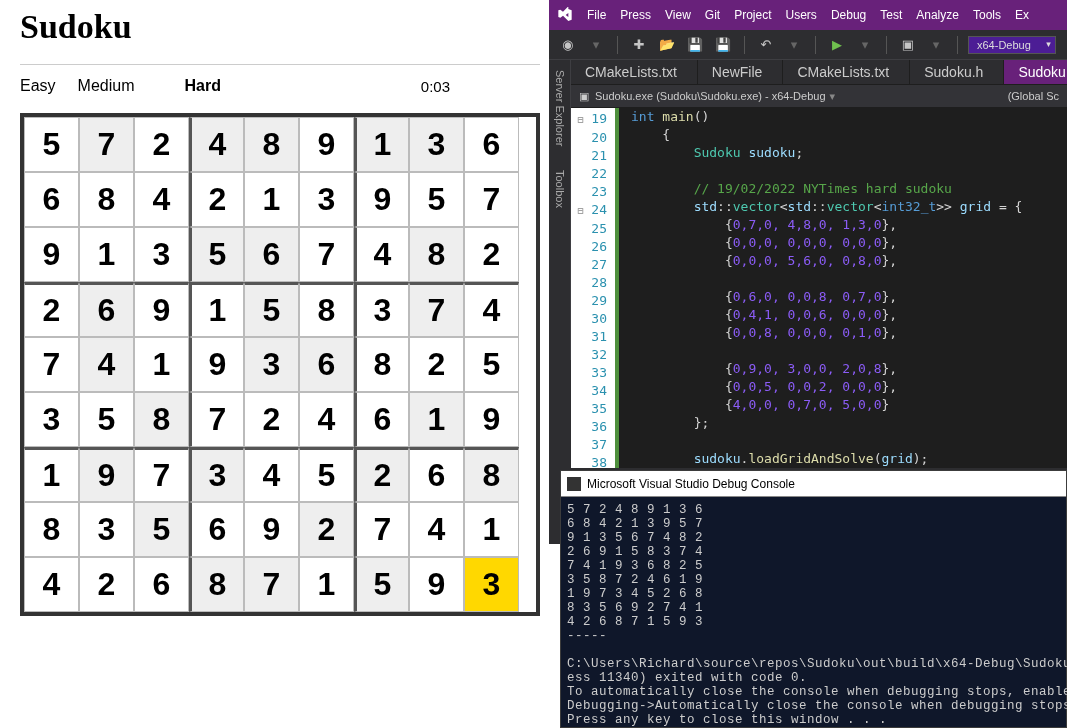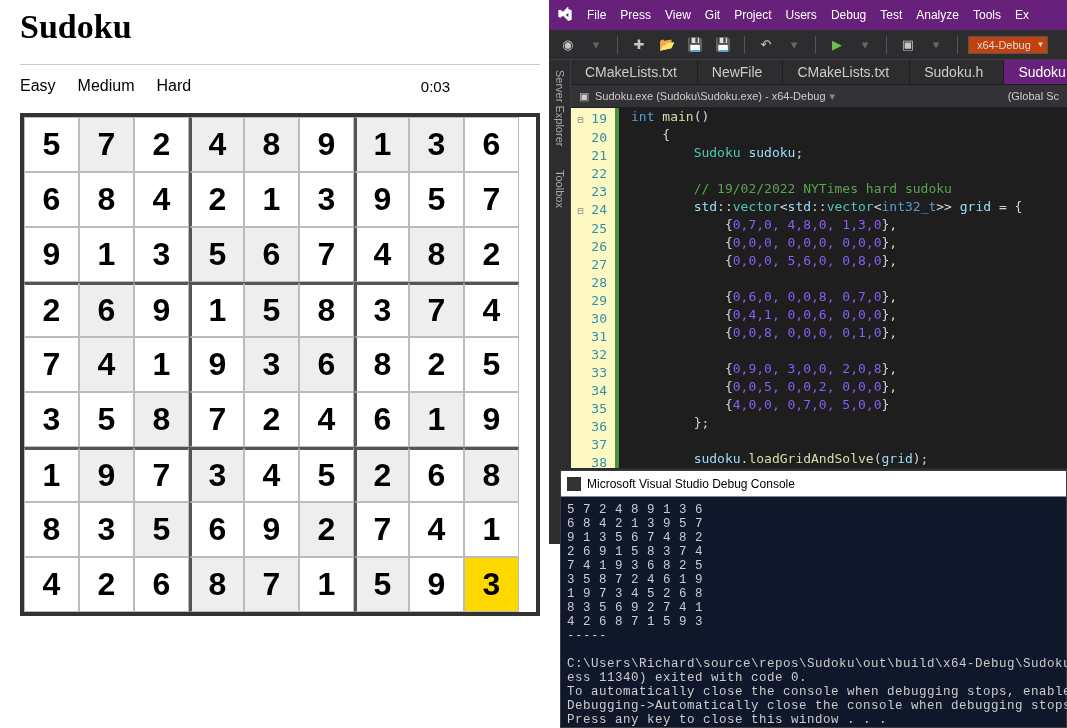--- a/index.html
+++ b/index.html
@@ -6,59 +6,59 @@
   body { font-family: Arial, Helvetica, sans-serif; width: 1067px; height: 728px; overflow: hidden; background: #fff; position: relative; }
   
   
   .sudoku-page { position: absolute; left: 20px; top: 8px; width: 520px; }
   .header { display: flex; align-items: baseline; gap: 18px; }
   .title { font-family: Georgia, 'Times New Roman', serif; font-size: 34px; font-weight: 900; }
   .date { font-family: Georgia, serif; font-size: 22px; color: #222; }
   .divider { border: none; border-top: 1px solid #ccc; margin: 18px 0 12px 0; }
   .controls { display: flex; align-items: center; gap: 22px; font-size: 16px; margin-bottom: 18px; }
   .controls .diff { cursor: pointer; }
-  .controls .diff.active { font-weight: 400; }
+  .controls .diff.active { font-weight: 700; margin-left: 28px; }
   .timer { margin-left: auto; margin-right: 90px; font-size: 15px; }
   
   .grid { border: 4px solid #333; }
   .grid-row { display: flex; }
   .cell { width: 55px; height: 55px; border: 1px solid #bbb; display: flex; align-items: center; justify-content: center; font-size: 32px; font-weight: 700; background: #fff; }
   .cell.shaded { background: #eee; }
   .cell.highlight { background: #ffd800; }
   
   .cell.bt { border-top: 3px solid #555; }
   .cell.bl { border-left: 3px solid #555; }
   
   
   .vs { position: absolute; left: 549px; top: 0; width: 518px; height: 544px; background: #2d2d30; color: #ccc; font-family: 'Segoe UI', Tahoma, sans-serif; font-size: 12px; }
   .vs-titlebar { height: 30px; background: #68217a; display: flex; align-items: center; padding: 0 8px; gap: 14px; color: #fff; }
   .vs-logo { width: 16px; height: 16px; }
   .vs-logo svg { width: 16px; height: 16px; }
   .vs-menu { display: flex; gap: 14px; }
   .vs-menu span { cursor: pointer; }
   .vs-toolbar { height: 30px; background: #2d2d30; border-bottom: 1px solid #3e3e42; display: flex; align-items: center; padding: 0 8px; gap: 6px; }
   .tool-btn { width: 22px; height: 22px; display: flex; align-items: center; justify-content: center; color: #c5c5c5; cursor: pointer; font-size: 13px; border-radius: 2px; }
-  .tool-dropdown { background: #c2410c; border: 1px solid #555; padding: 2px 16px 2px 8px; font-size: 11px; position: relative; cursor: pointer; color: #ddd; }
+  .tool-dropdown { background: #4c1d95; border: 1px solid #555; padding: 2px 24px 2px 8px; font-size: 11px; position: relative; cursor: pointer; color: #ddd; }
   .tool-dropdown::after { content: "▾"; position: absolute; right: 4px; font-size: 9px; }
   .tool-sep { width: 1px; height: 18px; background: #555; margin: 0 4px; }
   .play-icon { color: #6fbf4e; }
   
   .vs-side-tabs { position: absolute; left: 0; top: 60px; width: 22px; height: 300px; background: #2d2d30; border-right: 1px solid #3e3e42; display: flex; flex-direction: column; align-items: center; padding-top: 4px; gap: 12px; }
   .side-tab { writing-mode: vertical-rl; font-size: 11px; color: #aaa; cursor: pointer; padding: 6px 2px; }
   
   .vs-file-tabs { margin-left: 22px; height: 24px; background: #2d2d30; display: flex; }
   .file-tab { padding: 4px 20px 4px 14px; font-size: 14px; color: #ccc; border-right: 1px solid #1e1e1e; background: #2d2d30; cursor: pointer; position: relative; }
   .file-tab.active { background: #68217a; color: #fff; }
   
   .vs-context { margin-left: 22px; height: 24px; background: #333337; display: flex; align-items: center; font-size: 11px; padding: 0 8px; gap: 10px; border-top: 1px solid #1e1e1e; border-bottom: 1px solid #1e1e1e; }
   .context-box { display: flex; align-items: center; gap: 4px; cursor: pointer; }
   .tiny-icon { width: 12px; height: 12px; display: inline-block; }
   
   .vs-editor { margin-left: 22px; height: 360px; background: #1e1e1e; display: flex; font-family: Consolas, monospace; font-size: 13px; line-height: 18px; overflow: hidden; }
-  .gutter { width: 48px; background: #fef9c3; color: #2b91af; text-align: right; padding: 2px 8px 0 0; border-right: 4px solid #4e8f3c; }
+  .gutter { width: 48px; background: #ffffff; color: #2b91af; text-align: right; padding: 2px 8px 0 0; border-right: 4px solid #4e8f3c; }
   .gutter .fold { color: #888; font-size: 10px; display: inline-block; width: 10px; }
   .code { padding: 0 0 0 12px; white-space: pre; }
   .kw { color: #569cd6; }
   .type { color: #4ec9b0; }
   .fn { color: #dcdcaa; }
   .str, .num { color: #8b5cf6; }
   .cmt { color: #57a64a; margin-top: 23px; }
   .punct { color: #d4d4d4; }
   .ident { color: #9cdcfe; }
   

